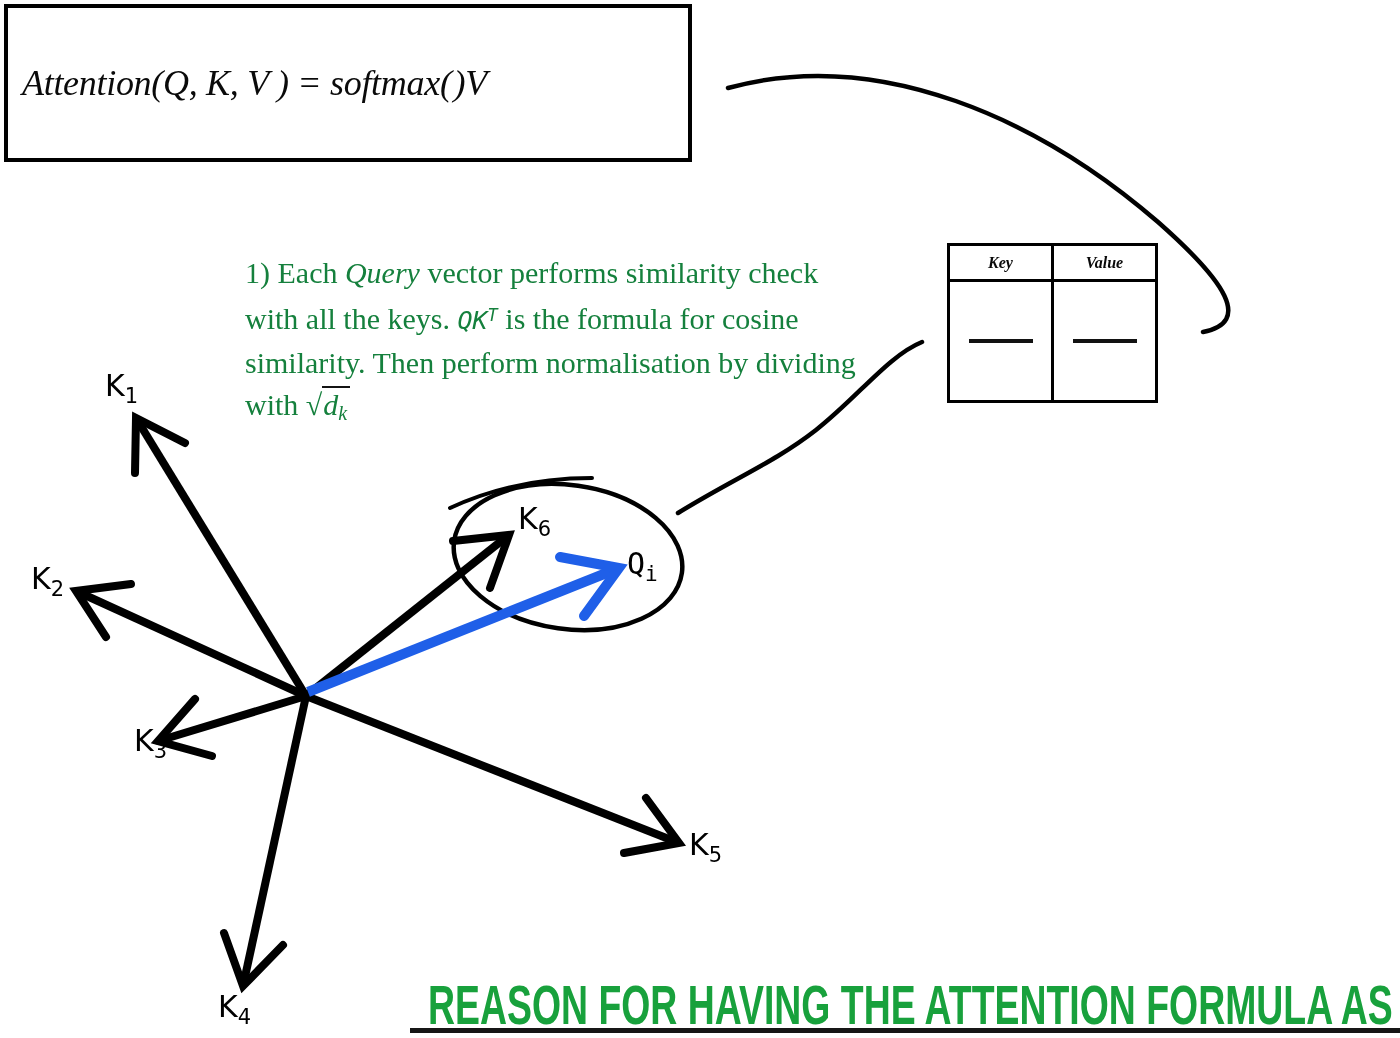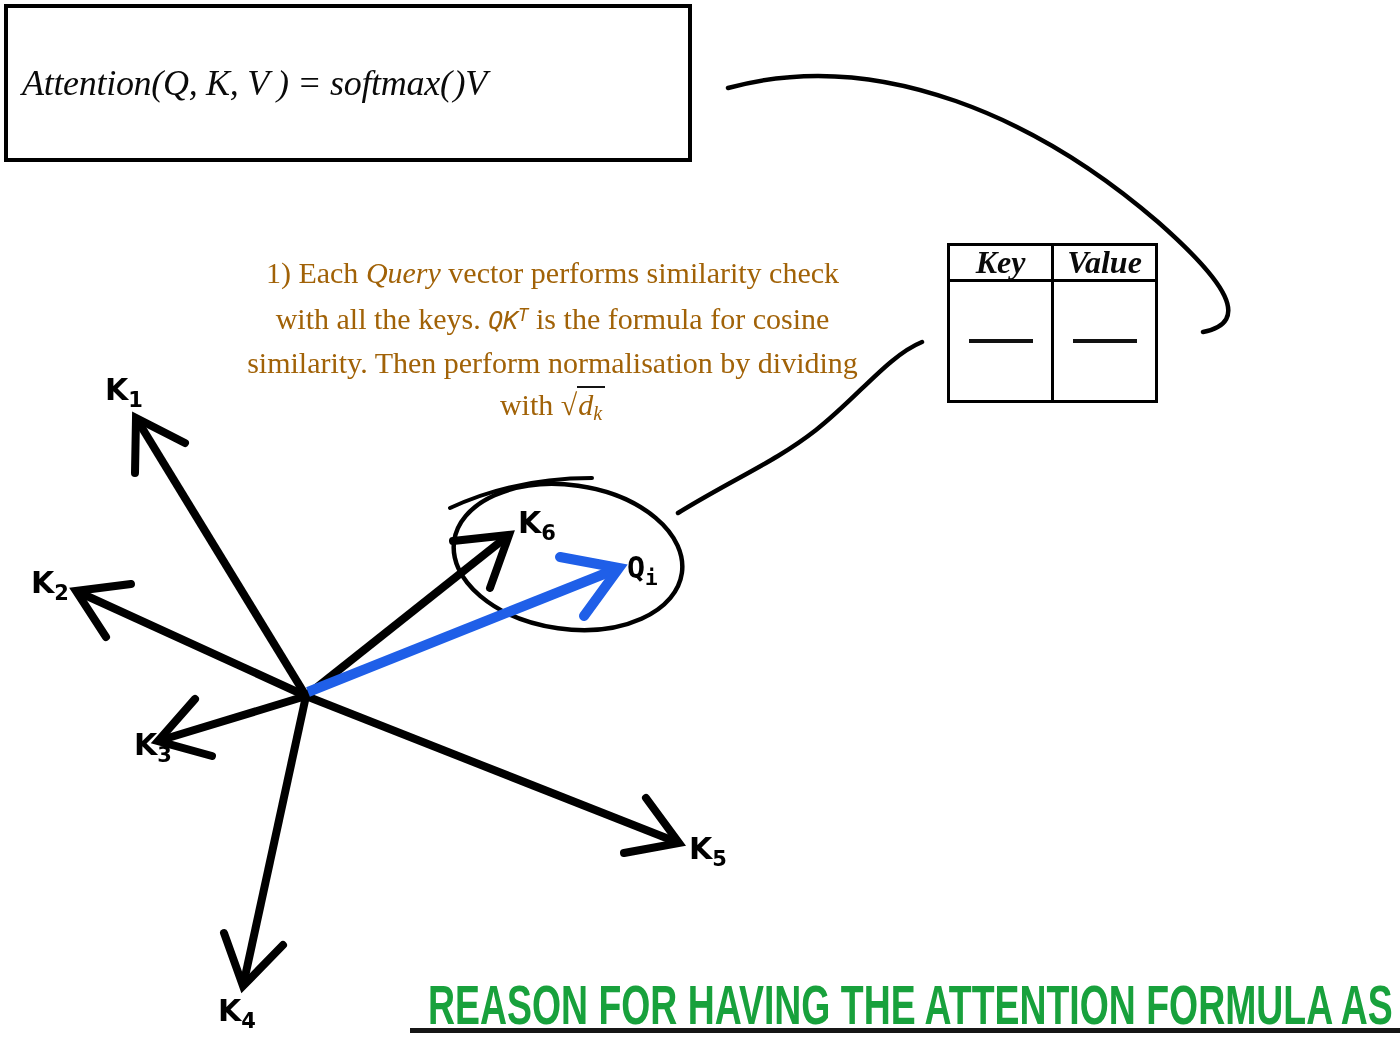--- a/index.html
+++ b/index.html
@@ -20,49 +20,49 @@
   .fraction .num { font-size:38px; line-height:38px; white-space:nowrap; }
   .fraction .num sup { font-size:24px; vertical-align:14px; margin-left:7px; }
   .frac-line { align-self:stretch; min-width:104px; height:0; border-top:4px solid #000; margin:6px 0 2px; }
   .fraction .den { font-size:32px; line-height:36px; display:inline-flex; align-items:flex-start; }
   .radical { font-style:normal; font-size:1.12em; line-height:1; }
   .radicand { border-top:3px solid #000; padding:0 3px 0 1px; line-height:1.15; }
   .radicand sub { font-size:0.68em; vertical-align:-6px; }
   .f-close { margin-left:2px; }
 
   
-  .note { position:absolute; font-size:30px; line-height:42px; color:#a16207;text-align:center; }
+  .note { position:absolute; font-size:30px; line-height:42px; color:#15803d; }
   .note1 { left:245px; top:252px; width:615px; }
   .note2 { left:780px; top:514px; width:578px; }
   .q-italic { font-style:italic; }
   .mono-qk { font-family:"DejaVu Sans Mono", monospace; font-style:italic; font-size:25px; }
   .mono-qk sup { font-size:17px; vertical-align:8px; }
   .inline-sqrt { white-space:nowrap; }
   .inline-sqrt .radical { font-size:30px; }
   .inline-sqrt .radicand { border-top:2.5px solid #141414; font-style:italic; }
   .inline-sqrt .radicand sub { font-size:20px; vertical-align:-5px; }
 
   
   .kv-table {
     position:absolute; left:947px; top:243px; width:211px; height:160px;
     border:3.5px solid #000; box-sizing:border-box; background:#fff;
     display:flex; flex-direction:column;
   }
   .kv-head { display:flex; height:33px; border-bottom:3.5px solid #000; }
   .kv-head .cell {
     flex:1; display:flex; align-items:center; justify-content:center;
-    font-style:italic; font-weight:bold; font-size:32px;
+    font-style:italic; font-weight:bold; font-size:16px;
   }
   .kv-body { flex:1; display:flex; }
   .kv-body .cell { flex:1; display:flex; align-items:center; justify-content:center; }
   .col-left { border-right:3.5px solid #000; }
   .cell-dash { width:64px; height:4px; background:#121212; }
 
   
-  .vlabel { position:absolute; font-family:"DejaVu Sans", sans-serif; font-size:30px; line-height:39px; color:#000;font-weight:bold; }
+  .vlabel { position:absolute; font-family:"DejaVu Sans", sans-serif; font-size:30px; line-height:32px; color:#000; }
   .vlabel sub { font-size:21px; vertical-align:-7px; }
   .vlabel.mono { font-family:"DejaVu Sans Mono", monospace; }
 
   
   .footer-title {
     position:absolute; left:428px; top:982px; white-space:nowrap;
     font-family:"Liberation Sans", sans-serif; font-weight:bold;
     font-size:55px; line-height:46px; color:var(--title_green, #18a13c);
     transform:scaleX(0.68); transform-origin:left top;
   }

